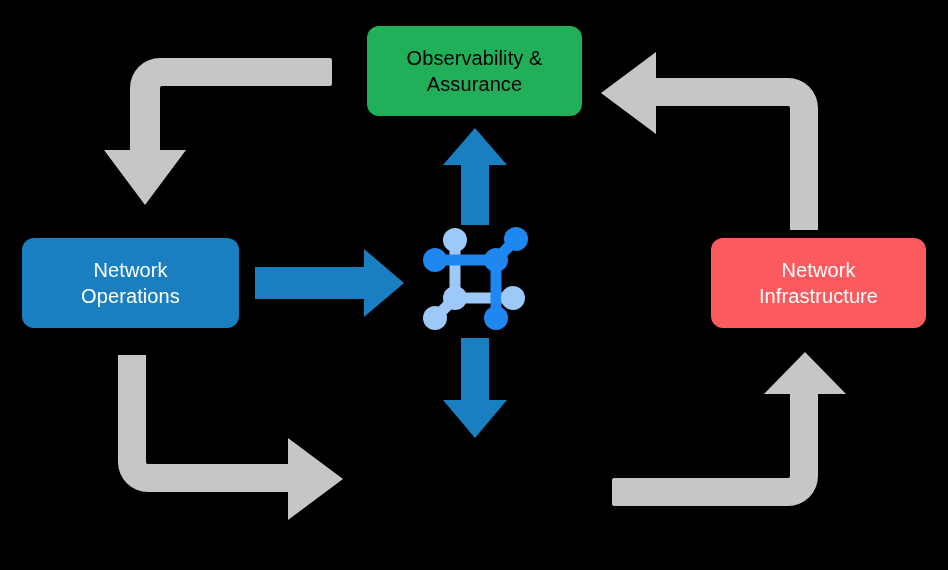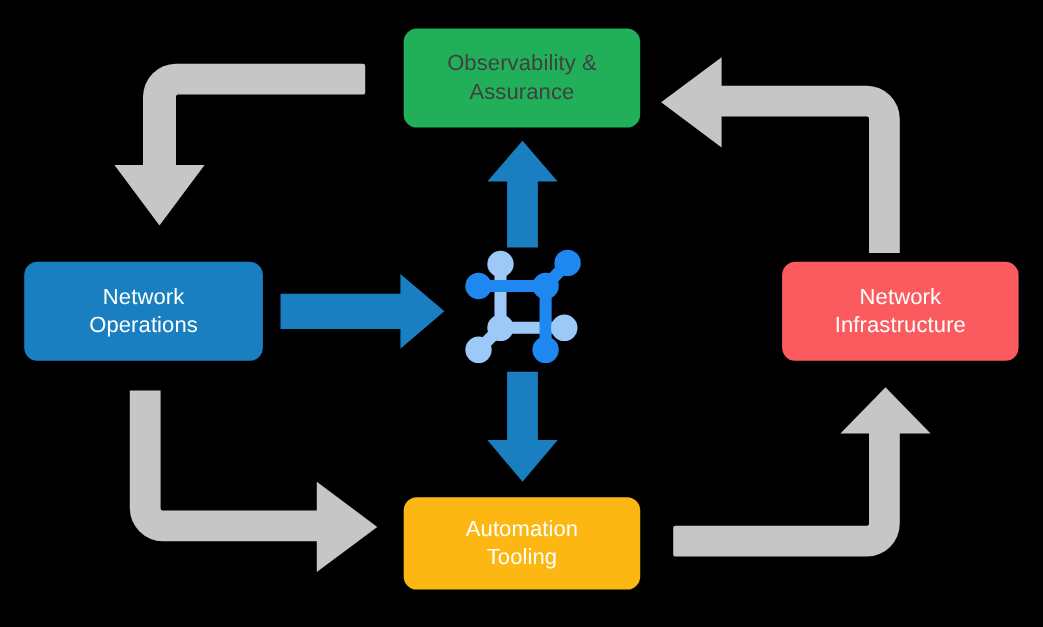--- a/index.html
+++ b/index.html
@@ -167,33 +167,29 @@
     </g>
 
     <g fill="#1E88F0">
       <circle cx="17" cy="42" r="12"></circle>
       <circle cx="78" cy="42" r="12"></circle>
       <circle cx="98" cy="21" r="12"></circle>
       <circle cx="78" cy="100" r="12"></circle>
     </g>
   </svg>
 
-  <div class="node-box" id="box-observability" style="background: rgb(34, 175, 90); color: #404040;">
+  <div class="node-box" id="box-observability" style="background: rgb(34, 175, 90); color: #000000;">
     <span class="node-label">Observability &amp;
 Assurance</span>
   </div>
 
   <div class="node-box" id="box-operations" style="background: rgb(26, 127, 193); color: rgb(255, 255, 255);">
     <span class="node-label">Network
 Operations</span>
   </div>
 
   <div class="node-box" id="box-infrastructure" style="background: rgb(251, 90, 95); color: rgb(255, 255, 255);">
     <span class="node-label">Network
 Infrastructure</span>
   </div>
 
-  <div class="node-box" id="box-automation" style="background: rgb(252, 183, 19); color: rgb(255, 255, 255);">
-    <span class="node-label">Automation
-Tooling</span>
-  </div>
 
 </div>
 
 </body></html>

